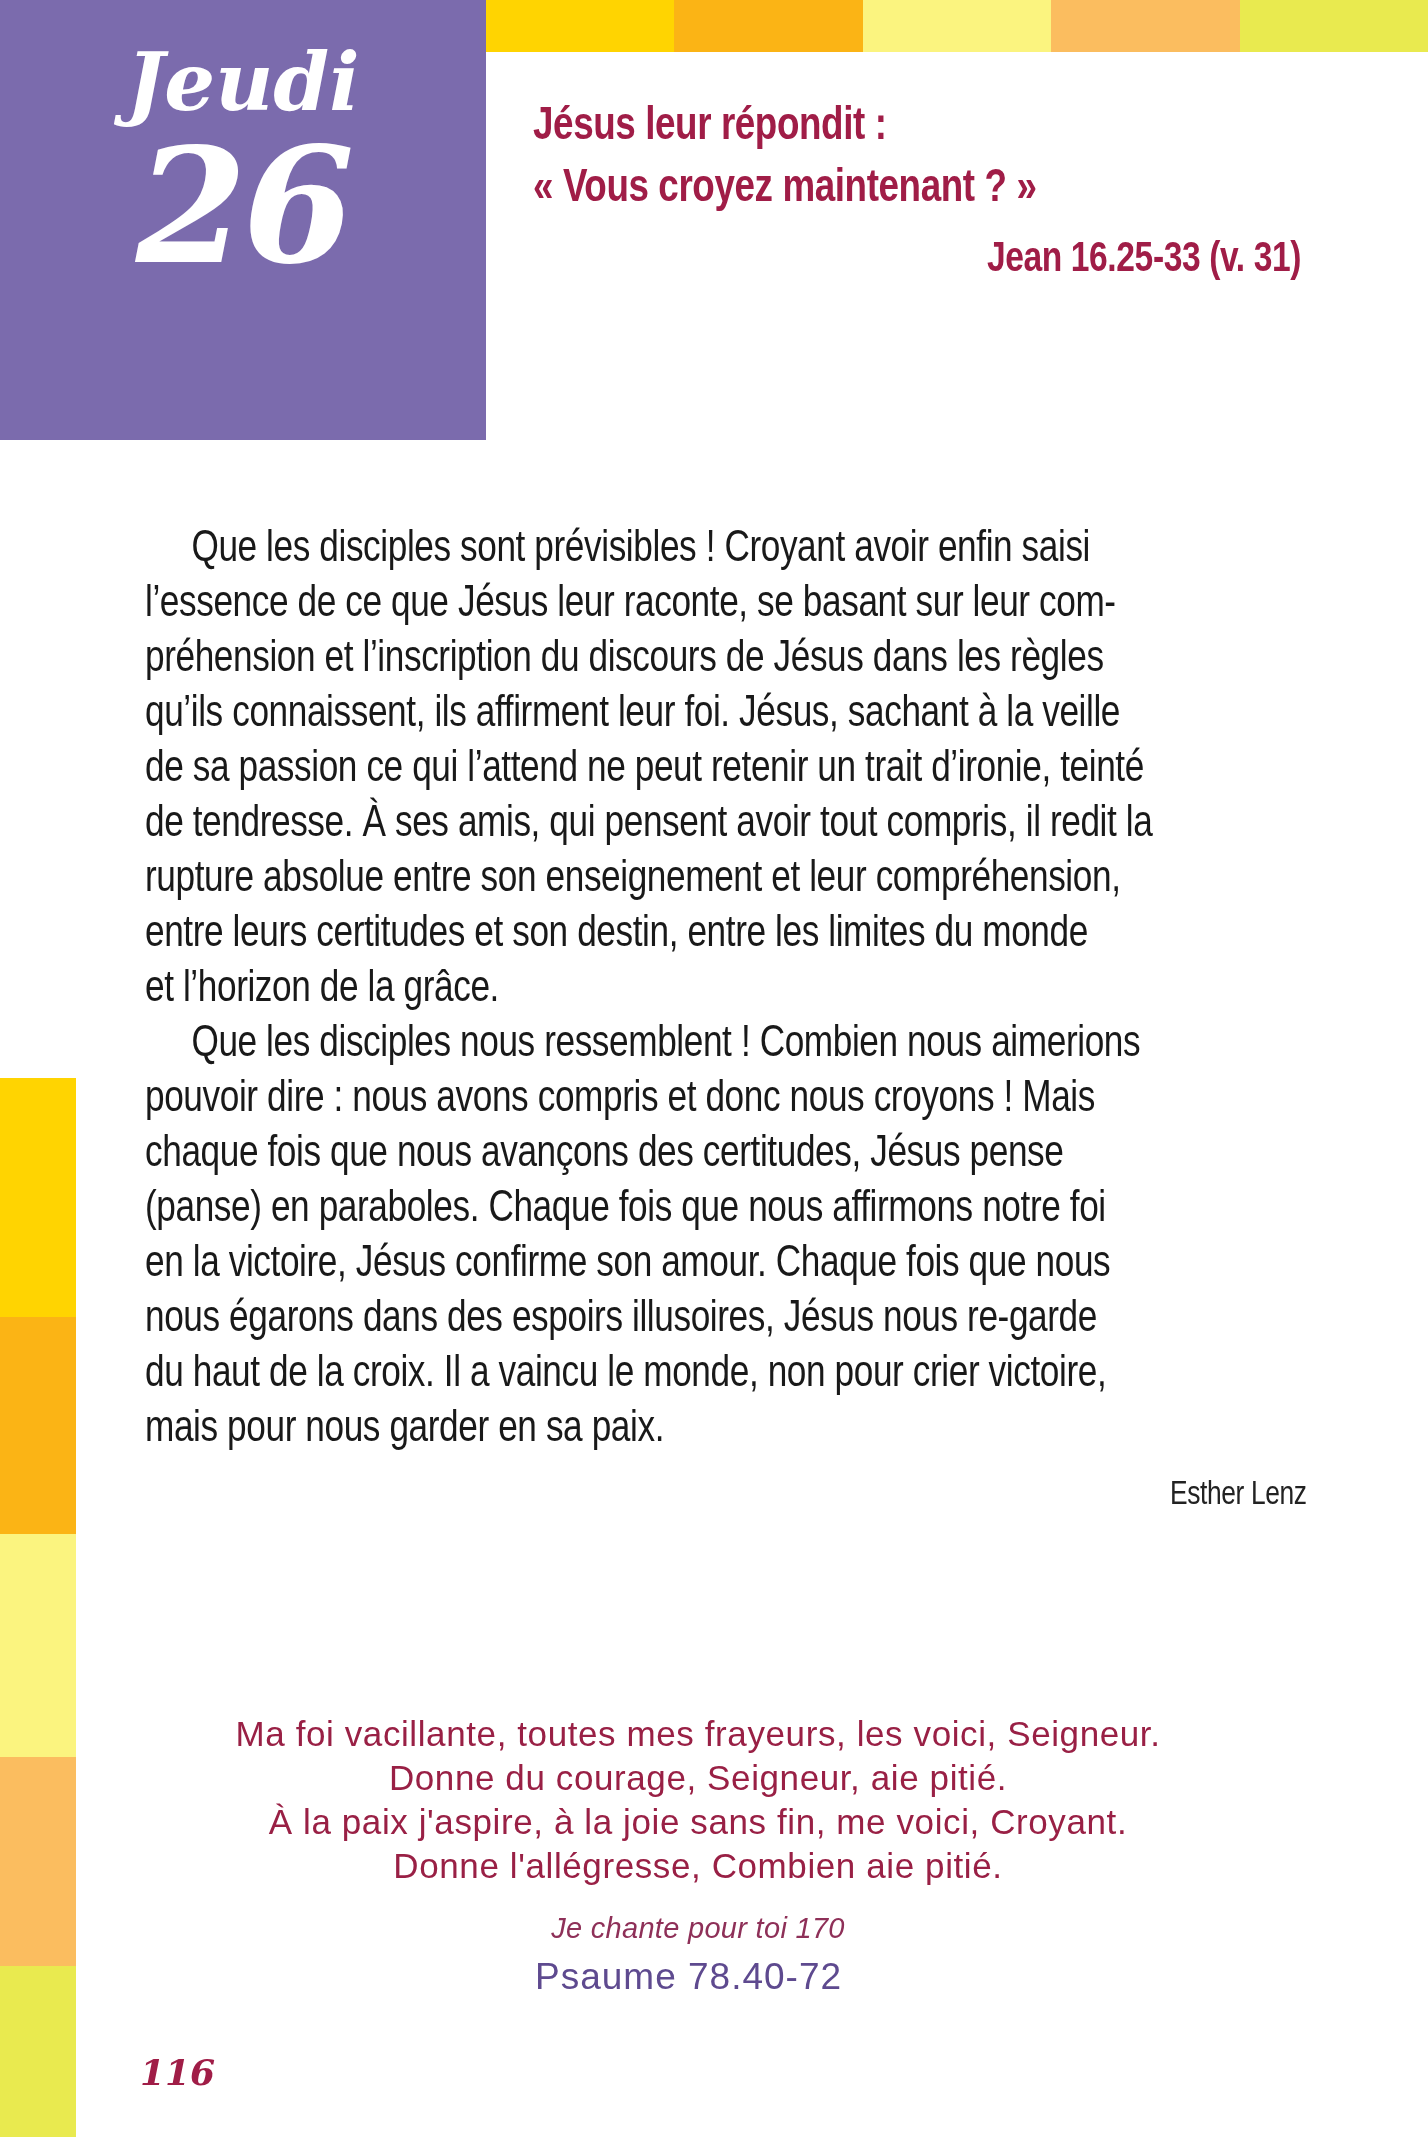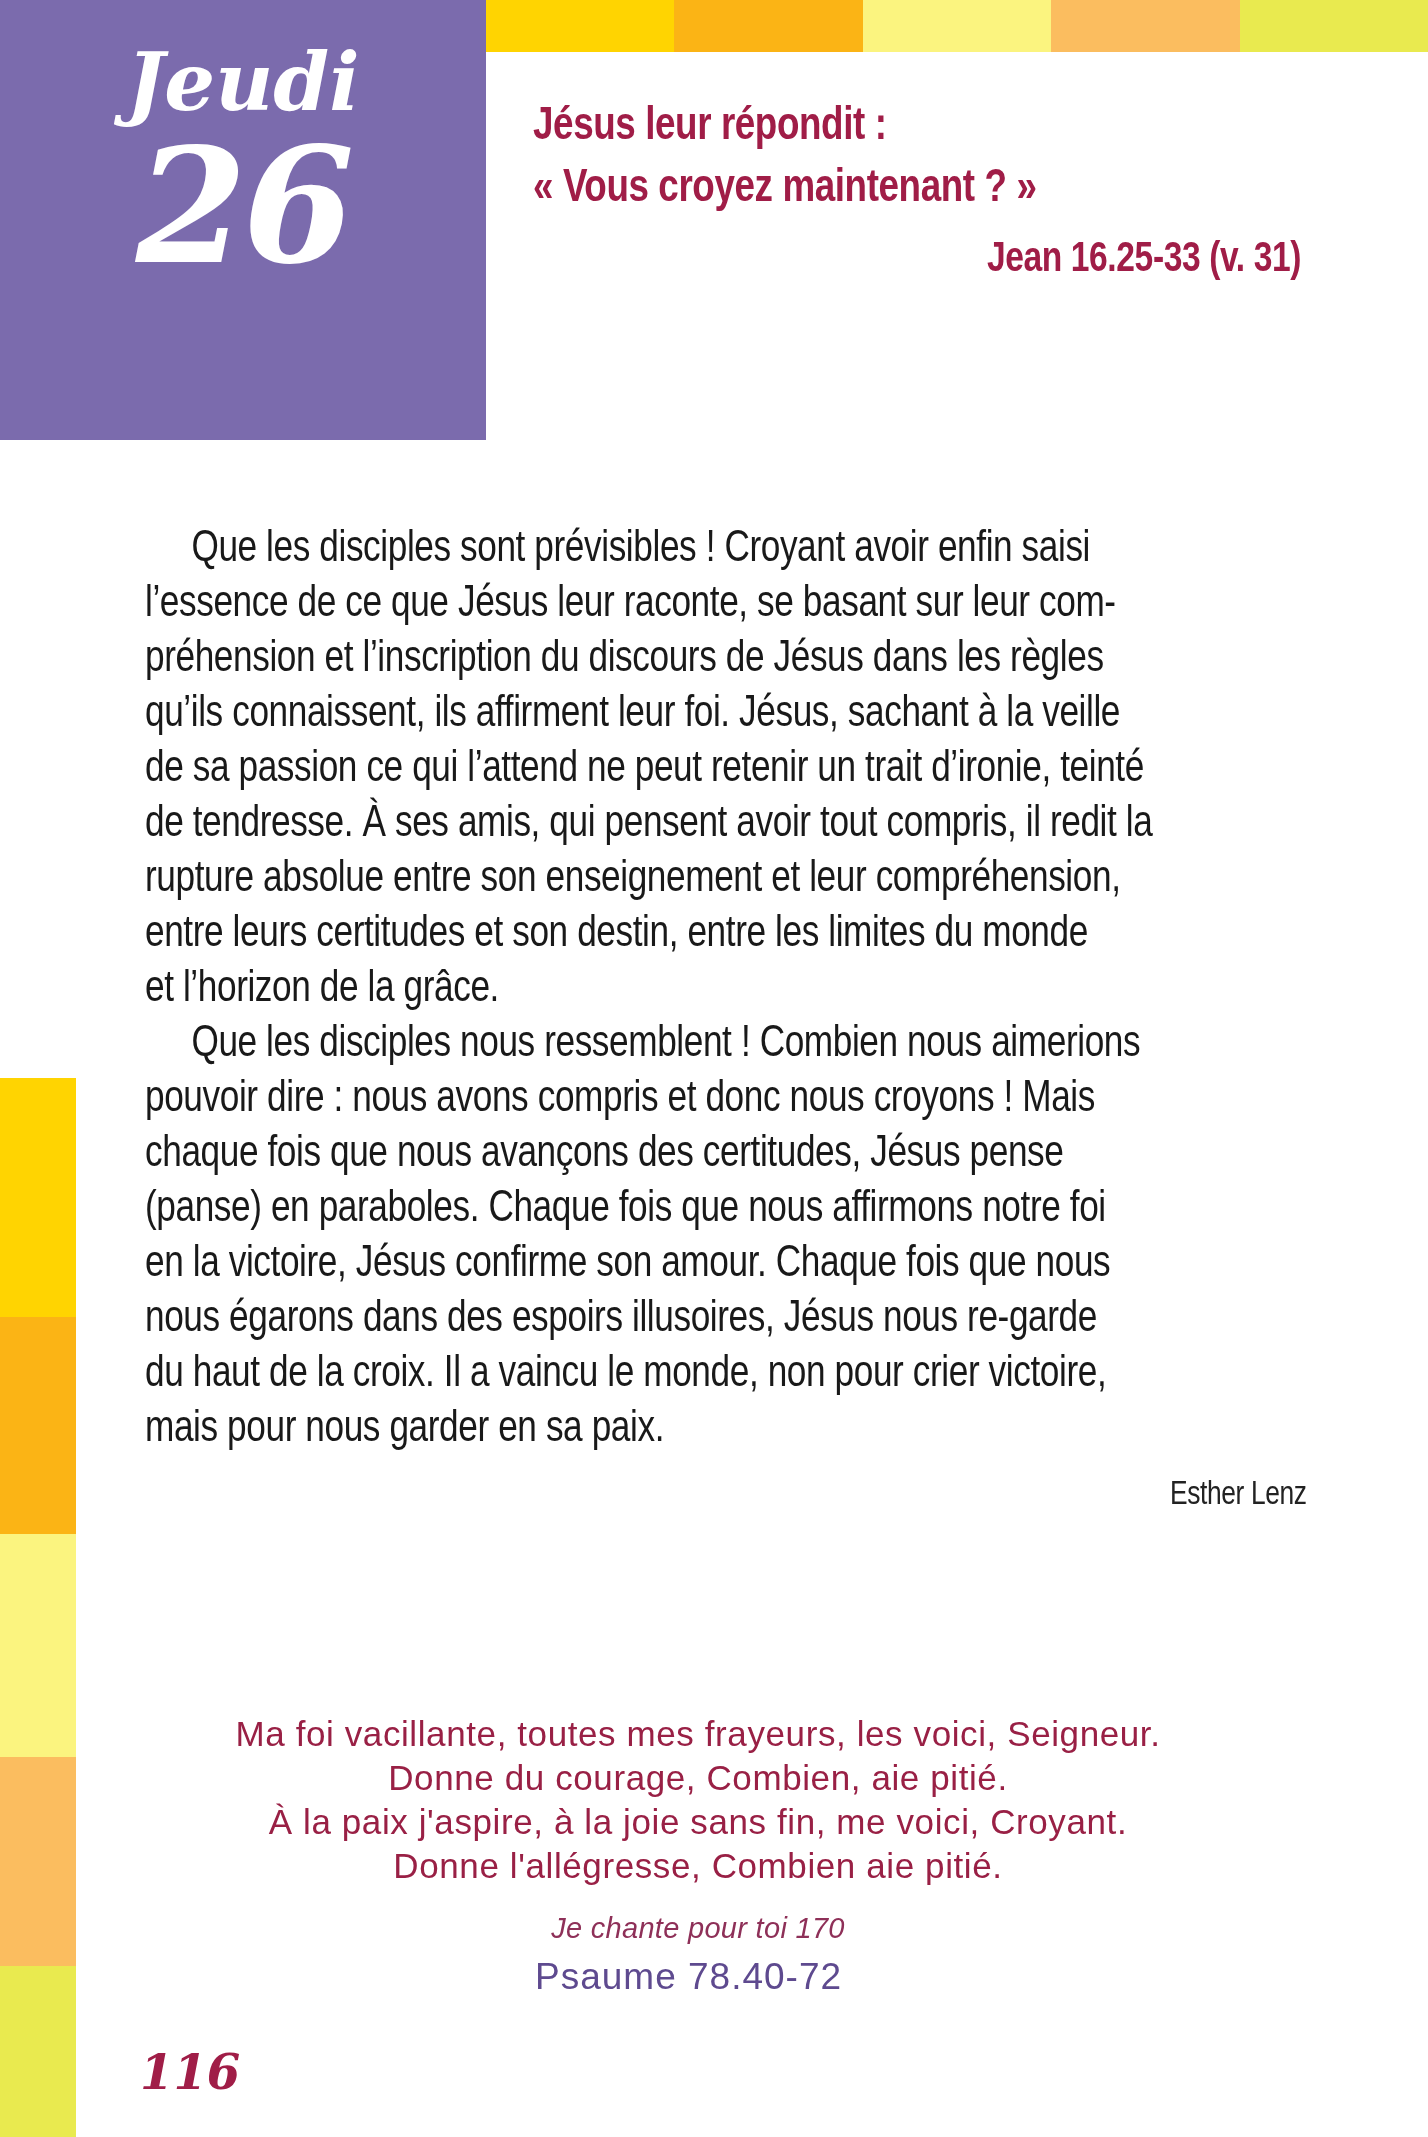--- a/index.html
+++ b/index.html
@@ -55,21 +55,21 @@
   
   .psalm-ref {
     position:absolute; left:535px; top:1956px; width:766px; text-align:left;
     color:#5e4a8f; font-size:37px; letter-spacing:1px; white-space:nowrap;
   }
 
   
   .page-number {
     position:absolute; left:140px; top:2046px;
     color:#9c1c45; font-family:"DejaVu Serif", serif; font-style:italic; font-weight:bold;
-    font-size:48px; line-height:52px;
+    font-size:36px; line-height:52px;
   }
 
   
   .left-strip { position:absolute; left:0; top:1078px; width:76px; }
   .left-strip .seg { width:100%; }
   .ls1 { height:239px; } .ls2 { height:217px; } .ls3 { height:223px; }
   .ls4 { height:209px; } .ls5 { height:171px; }
 </style>
 </head>
 <body>
@@ -111,21 +111,21 @@
     <div class="m-line">(panse) en paraboles. Chaque fois que nous affirmons notre foi</div>
     <div class="m-line">en la victoire, Jésus confirme son amour. Chaque fois que nous</div>
     <div class="m-line">nous égarons dans des espoirs illusoires, Jésus nous re-garde</div>
     <div class="m-line">du haut de la croix. Il a vaincu le monde, non pour crier victoire,</div>
     <div class="m-line">mais pour nous garder en sa paix.</div>
     <div class="author">Esther Lenz</div>
   </div>
 
   <div class="prayer" style="color: rgb(153, 32, 69);">
     <div class="p-line">Ma foi vacillante, toutes mes frayeurs, les voici, Seigneur.</div>
-    <div class="p-line">Donne du courage, Combien, aie pitié.</div>
+    <div class="p-line">Donne du courage, Seigneur, aie pitié.</div>
     <div class="p-line">À la paix j'aspire, à la joie sans fin, me voici, Croyant.</div>
     <div class="p-line">Donne l'allégresse, Combien aie pitié.</div>
     <div class="song-source" style="color: rgb(142, 48, 88);">Je chante pour toi 170</div>
   </div>
 
   <div class="psalm-ref" style="color: rgb(94, 74, 143);">Psaume 78.40-72</div>
 
   <div class="page-number" style="color: rgb(160, 29, 71);">116</div>
 
   <div class="left-strip">

